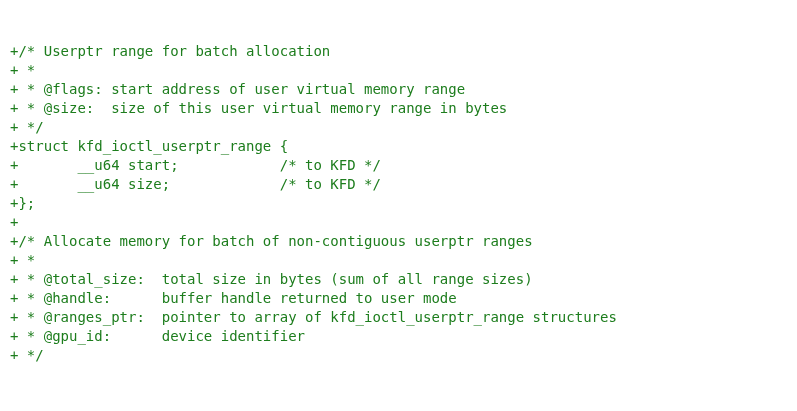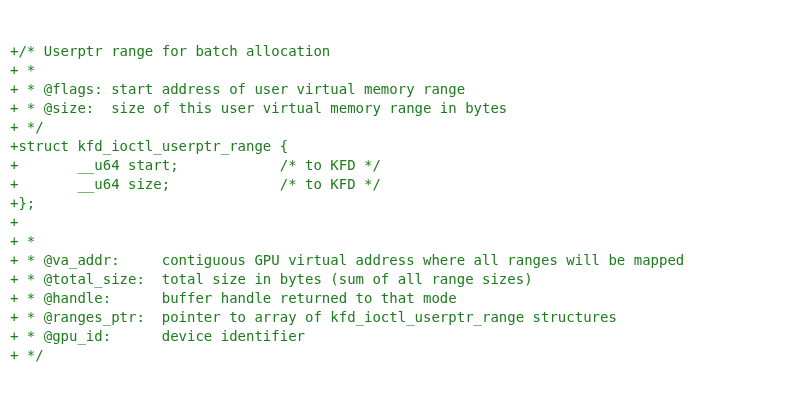--- a/index.html
+++ b/index.html
@@ -34,20 +34,20 @@
   <div class="diff-line">+/* Userptr range for batch allocation</div>
   <div class="diff-line">+ *</div>
   <div class="diff-line">+ * @flags: start address of user virtual memory range</div>
   <div class="diff-line">+ * @size:  size of this user virtual memory range in bytes</div>
   <div class="diff-line">+ */</div>
   <div class="diff-line">+struct kfd_ioctl_userptr_range {</div>
   <div class="diff-line">+       __u64 start;            /* to KFD */</div>
   <div class="diff-line">+       __u64 size;             /* to KFD */</div>
   <div class="diff-line">+};</div>
   <div class="diff-line">+</div>
+  <div class="diff-line">+/* Allocate memory for batch of non-contiguous userptr ranges</div>
   <div class="diff-line">+ *</div>
-  <div class="diff-line">+ * @va_addr:     contiguous GPU virtual address where all ranges will be mapped</div>
   <div class="diff-line">+ * @total_size:  total size in bytes (sum of all range sizes)</div>
-  <div class="diff-line">+ * @handle:      buffer handle returned to that mode</div>
+  <div class="diff-line">+ * @handle:      buffer handle returned to user mode</div>
   <div class="diff-line">+ * @ranges_ptr:  pointer to array of kfd_ioctl_userptr_range structures</div>
   <div class="diff-line">+ * @gpu_id:      device identifier</div>
   <div class="diff-line">+ */</div>
 </div>
 
 </body></html>

